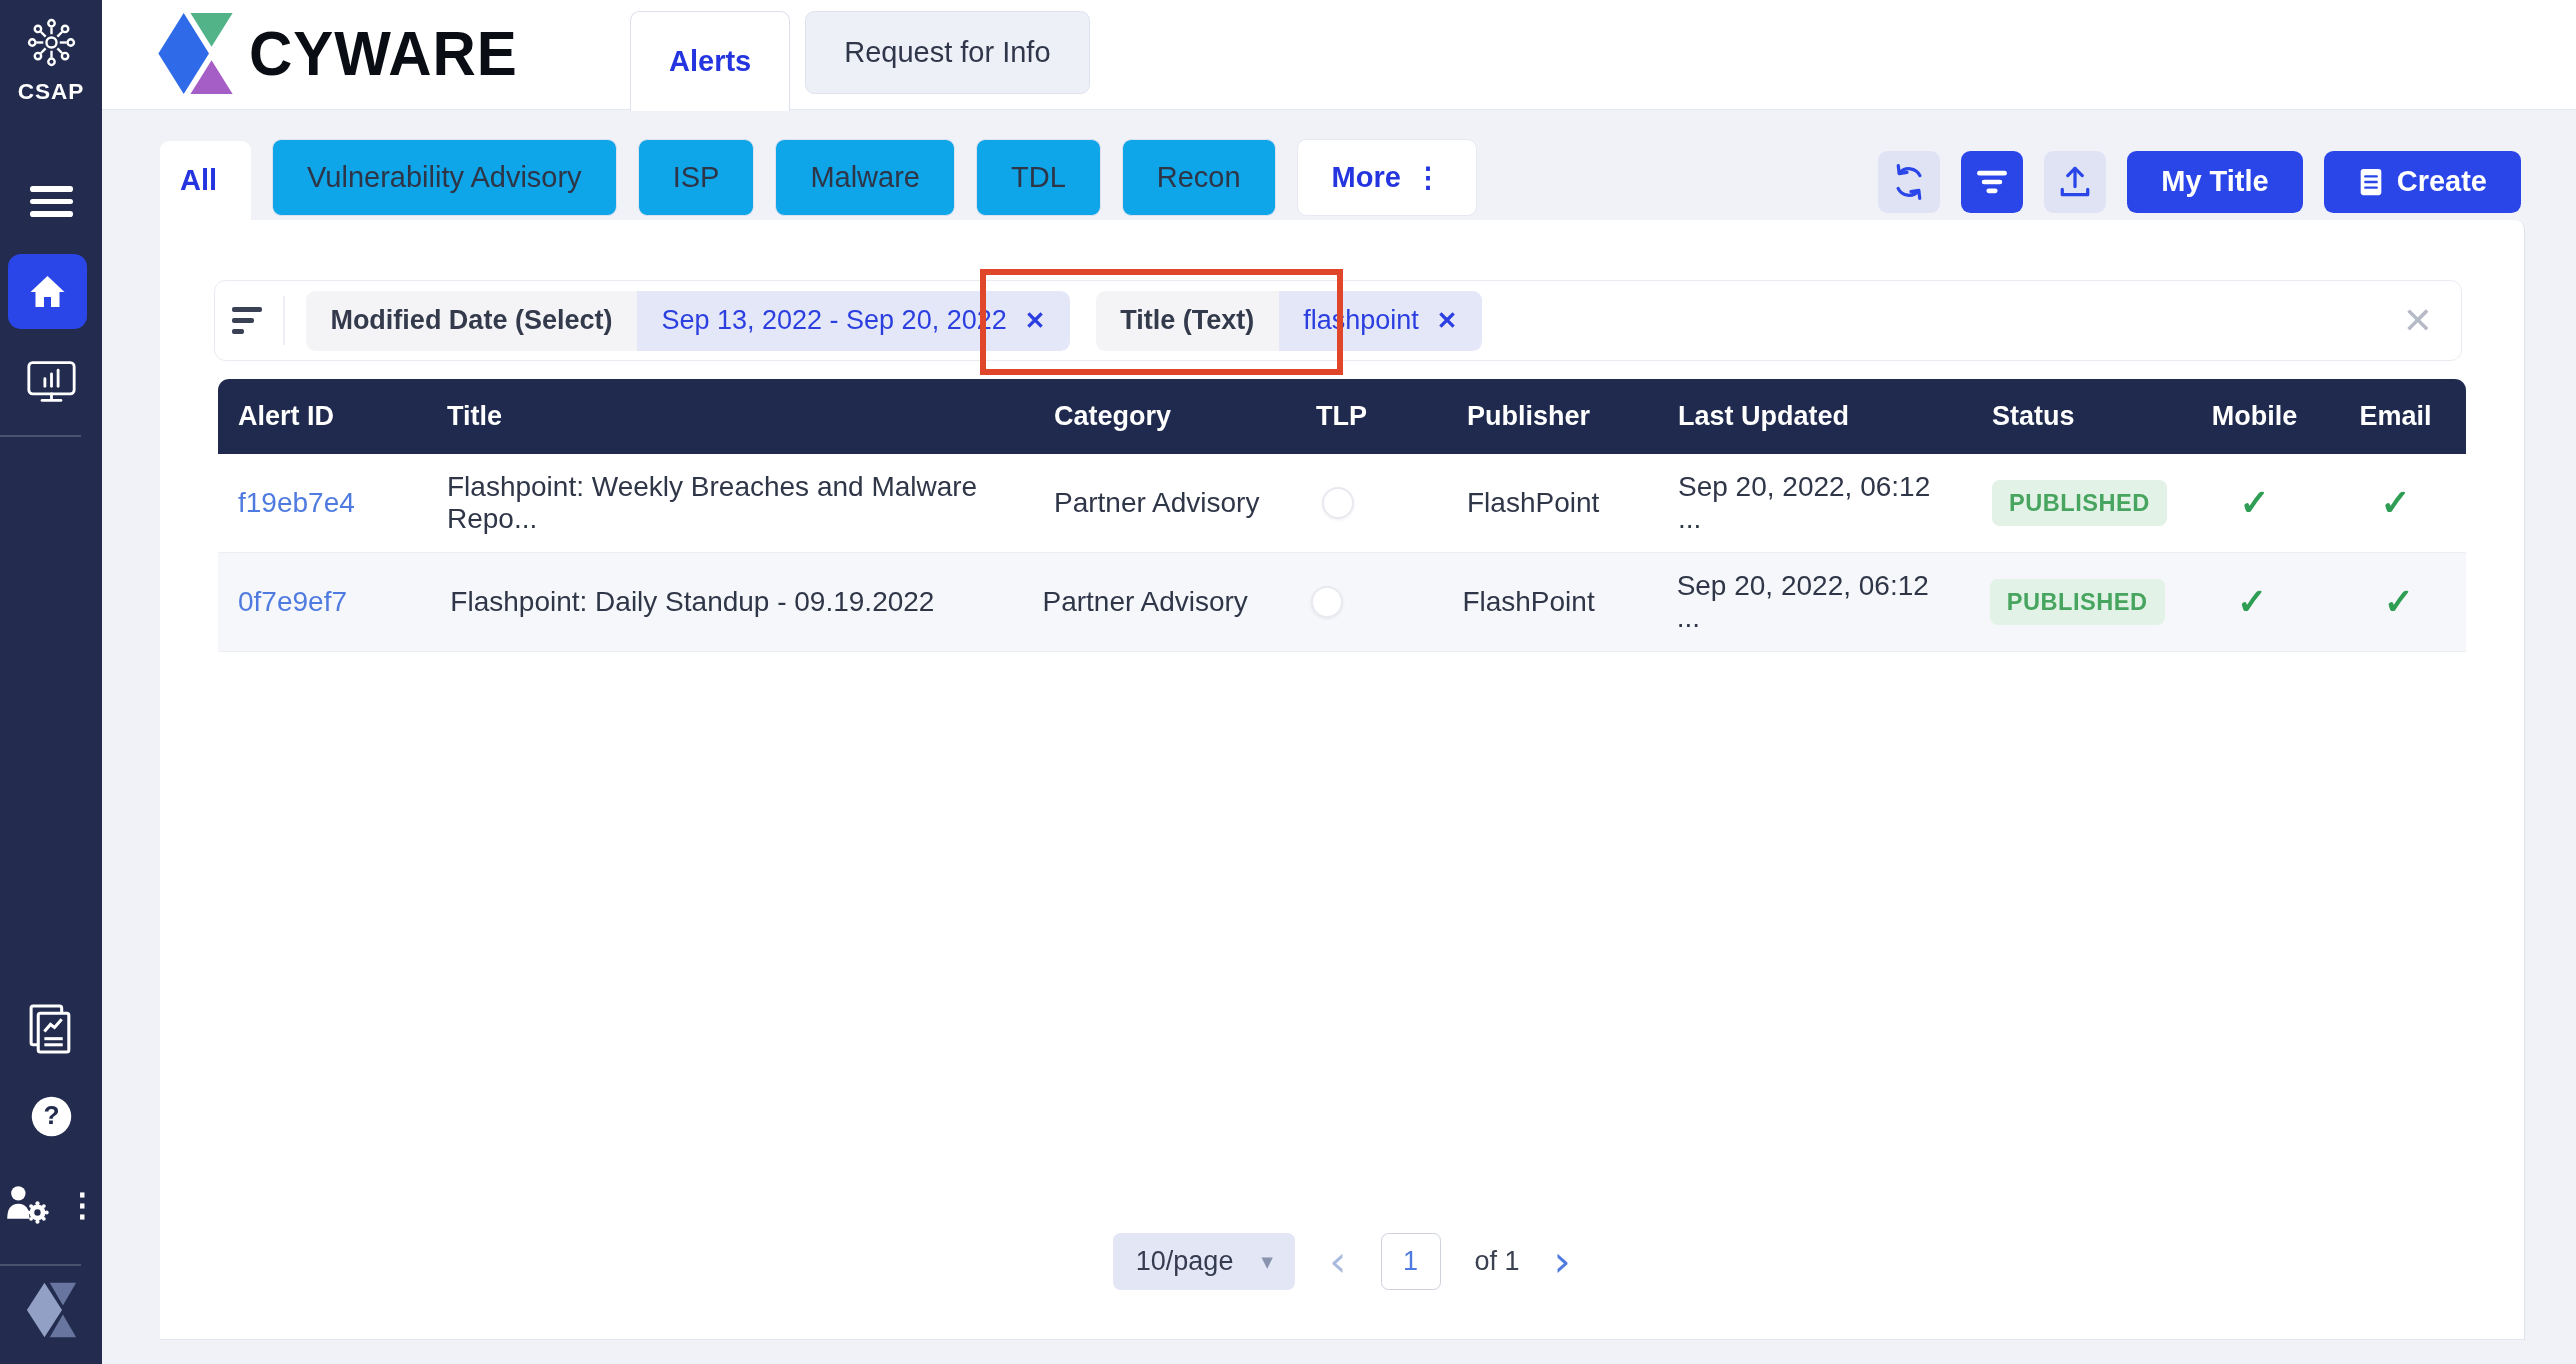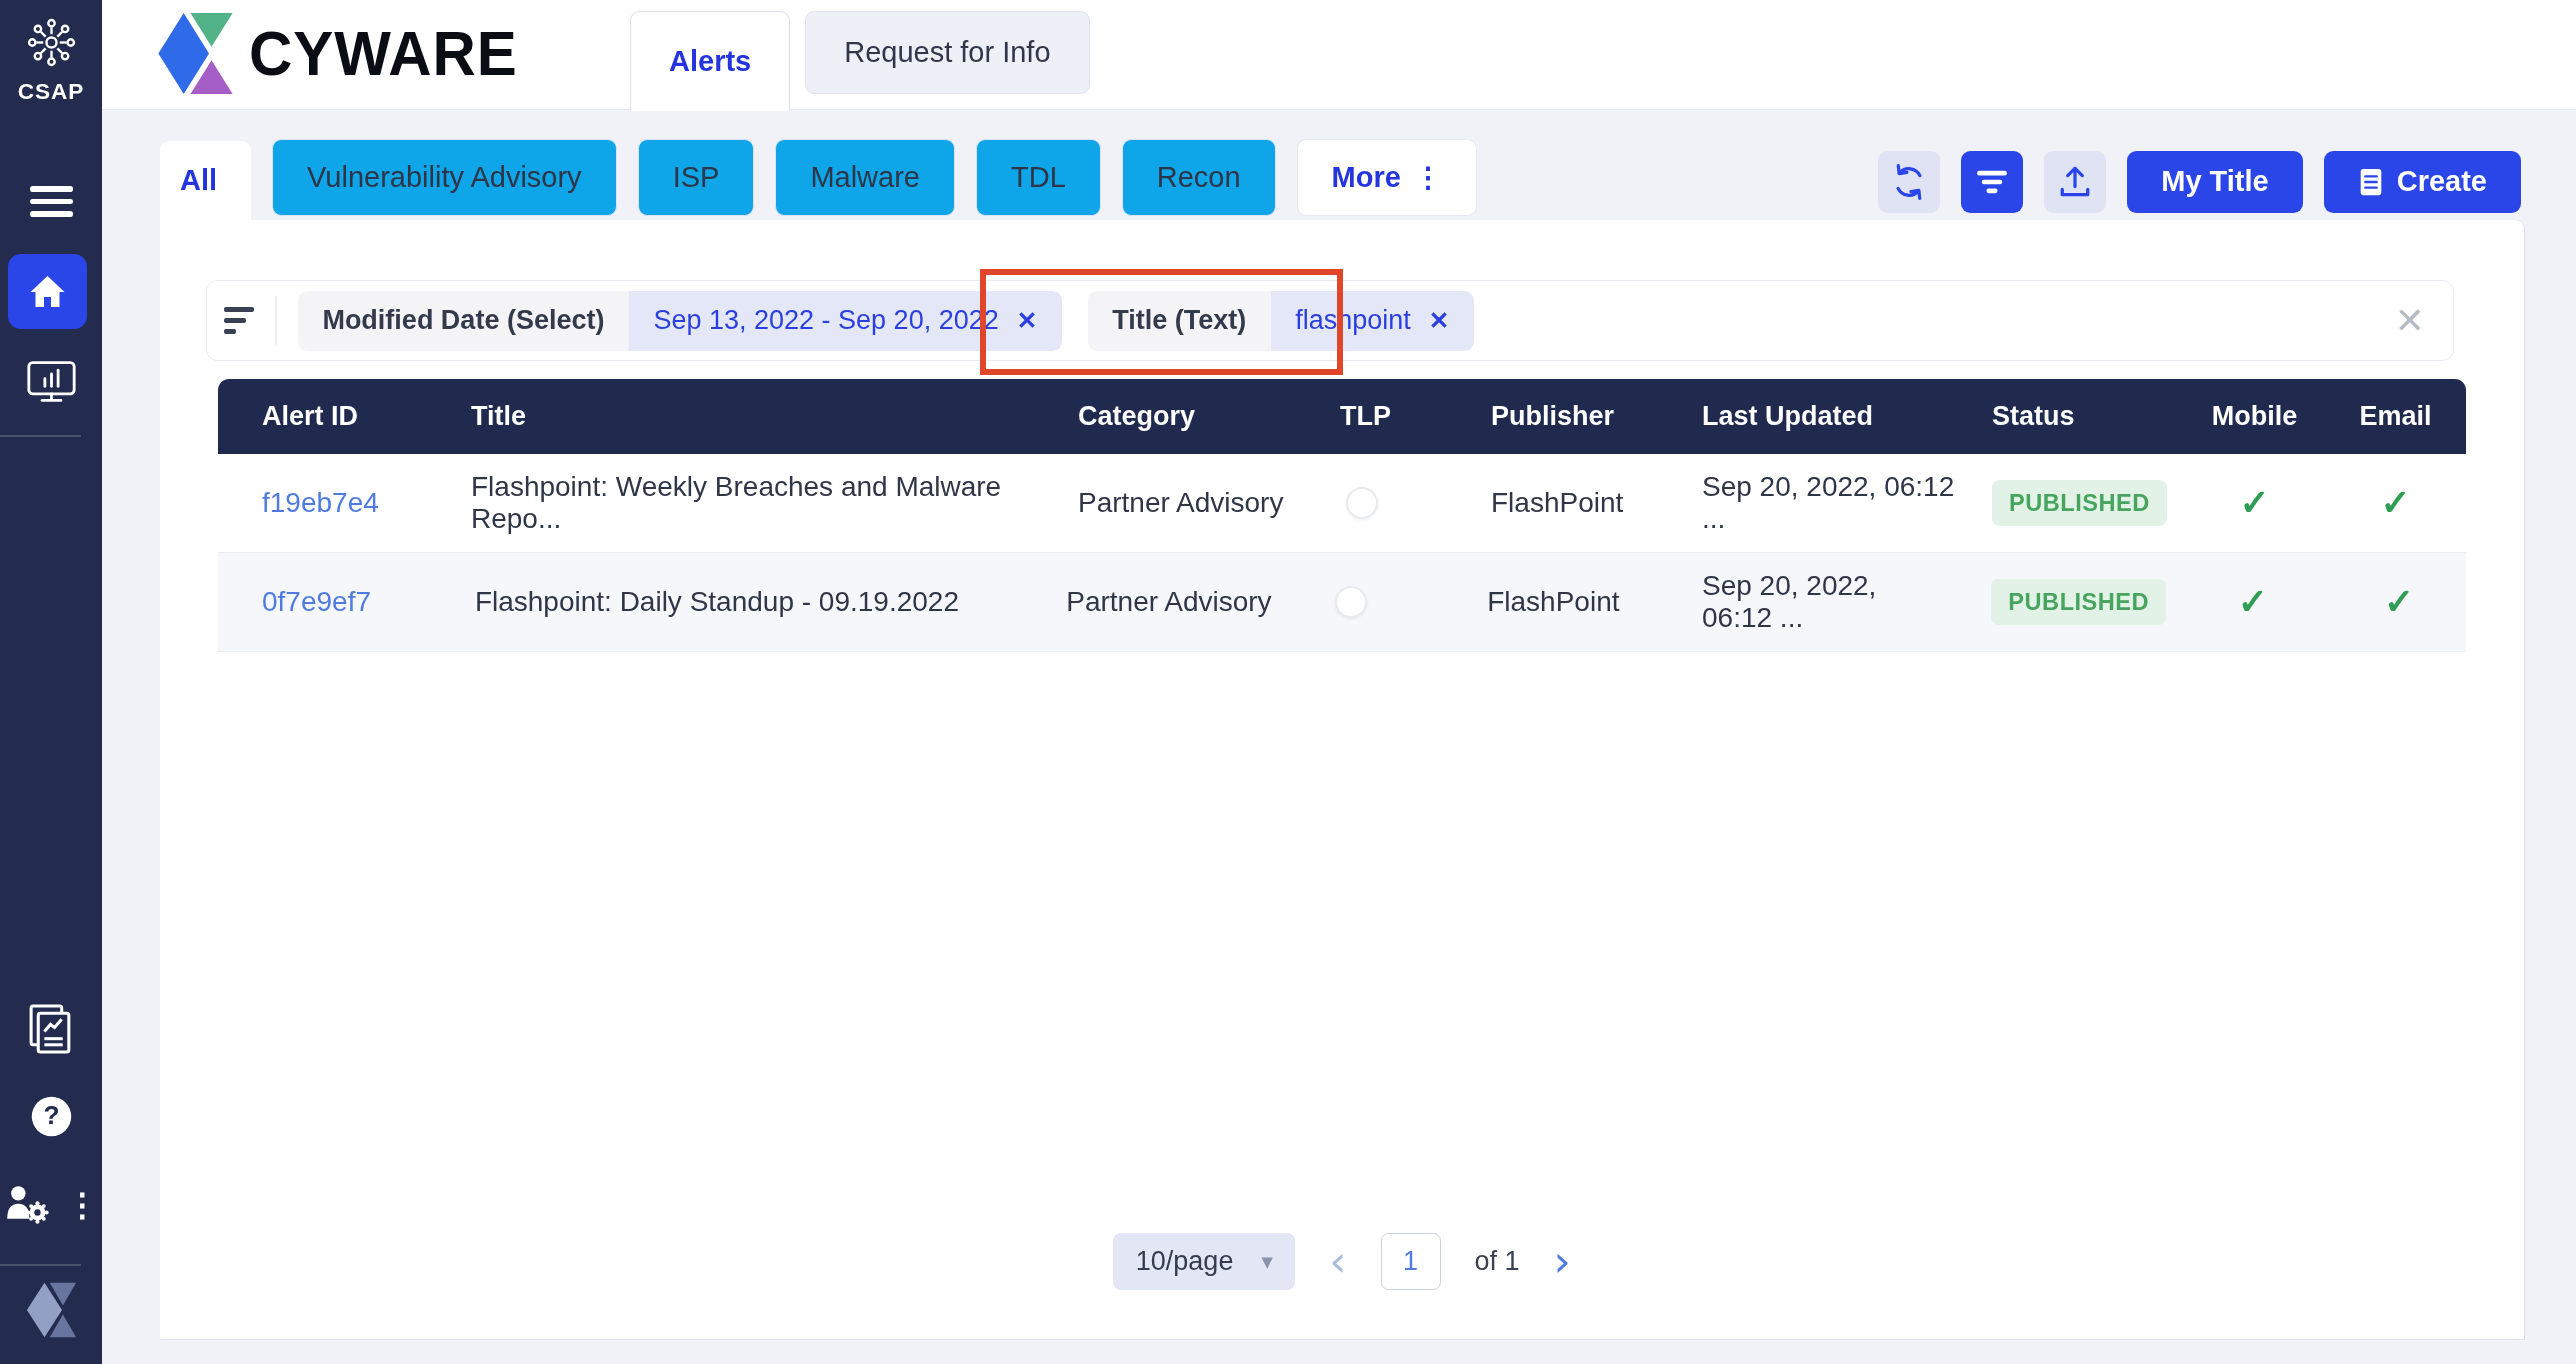--- a/index.html
+++ b/index.html
@@ -46,21 +46,21 @@
   .icon-btn.light { background:#dfe3f4; }
   .icon-btn.primary { background:#2b46e8; }
   .btn { height:62px; padding:0 34px; border:none; border-radius:9.4px; background:#2b46e8; color:#fff; font-size:29px; font-weight:700;
          display:flex; align-items:center; gap:13px; cursor:pointer; font-family:"Liberation Sans",sans-serif; }
 
   
   .card { position:absolute; left:160px; top:220px; width:2365px; height:1120px; background:#fff;
           border-right:1.9px solid #dfe2ec; border-bottom:1.9px solid #e3e6ef; border-radius:0 9.4px 0 0; }
 
   
-  .filterbar { position:absolute; left:46px; top:60px; width:2248px; height:81px; border:1.9px solid #e9ebf2; border-radius:11.3px;
+  .filterbar { position:absolute; left:54px; top:60px; width:2248px; height:81px; border:1.9px solid #e9ebf2; border-radius:11.3px;
                display:flex; align-items:center; padding-left:17px; background:#fff; }
   .flines { display:flex; flex-direction:column; gap:6.6px; width:34px; cursor:pointer; }
   .flines span { height:4.7px; border-radius:1.9px; background:#3a4154; }
   .flines span:nth-child(1){width:30px;} .flines span:nth-child(2){width:21.7px;} .flines span:nth-child(3){width:12.2px;}
   .vsep { width:1.9px; height:49px; background:#edeff5; margin:0 21px 0 17px; }
   .fgroup { display:flex; align-items:center; margin-right:26px; }
   .g-label { height:60px; display:flex; align-items:center; padding:0 24.5px; background:#f4f4f6; border-radius:9.4px 0 0 9.4px;
              font-size:27px; font-weight:700; color:#333a4c; }
   .g-chip { height:60px; display:flex; align-items:center; gap:18px; padding:0 24.5px; background:#e4e7f8; border-radius:0 9.4px 9.4px 0;
             font-size:27px; color:#2b3fe0; }
@@ -69,21 +69,21 @@
 
   
   .red-annotation { position:absolute; left:980px; top:269px; width:363px; height:106px; border:6.6px solid #e0472a; z-index:40; pointer-events:none; }
 
   
   .table { position:absolute; left:58px; top:159px; width:2248px; }
   .thead { display:flex; align-items:center; height:75px; background:#1f2a4e; border-radius:11.3px 11.3px 0 0; color:#fff;
            font-size:27px; font-weight:700; }
   .trow { display:flex; align-items:center; height:99px; font-size:28px; color:#2f3648; border-bottom:1.9px solid #eceef3; background:#fff; }
   .trow.alt { background:#f6f7fa;gap:12px; }
-  .c { padding-left:44px; }
+  .c { padding-left:20px; }
   .c-id { width:209px; } .c-title { width:607px; } .c-cat { width:262px; } .c-tlp { width:151px; }
   .c-pub { width:211px; } .c-upd { width:302px; } .c-status { width:224px; padding-left:32px; }
   .c-mob { width:141px; padding-left:0; text-align:center; } .c-em { width:141px; padding-left:0; text-align:center; }
   .alert-link { color:#4f7be0; cursor:pointer; }
   .tlp-dot { width:32px; height:32px; border-radius:50%; background:#fff; border:2.8px solid #e8eaf0; box-shadow:0 0.9px 2.8px rgba(40,50,90,.08); margin-left:5.7px; }
   .badge { display:inline-block; padding:9.4px 17px; border-radius:7.5px; background:#e3f2e7; color:#47a55f; font-size:23.6px; font-weight:700; letter-spacing:0.5px; }
   .check { color:#2f9e54; font-size:36px; font-weight:700; }
 
   
   .pagination { position:absolute; left:0; top:1013px; width:100%; display:flex; justify-content:center; align-items:center; gap:34px; }

